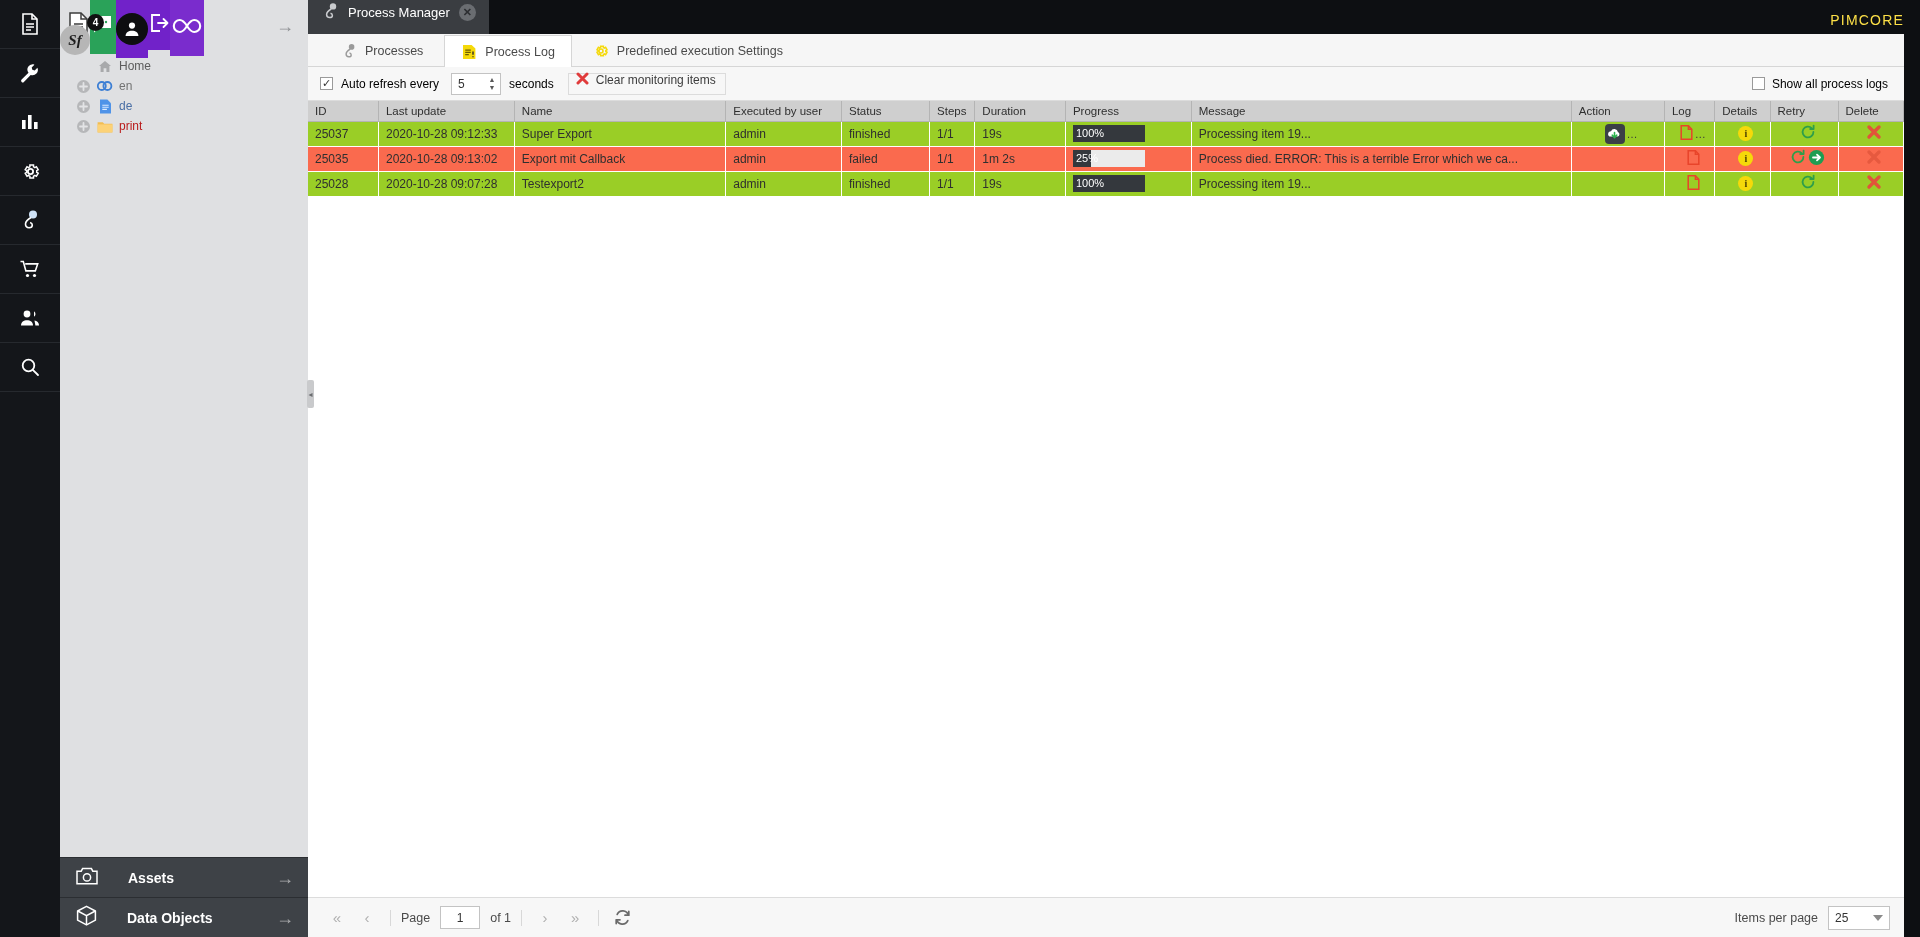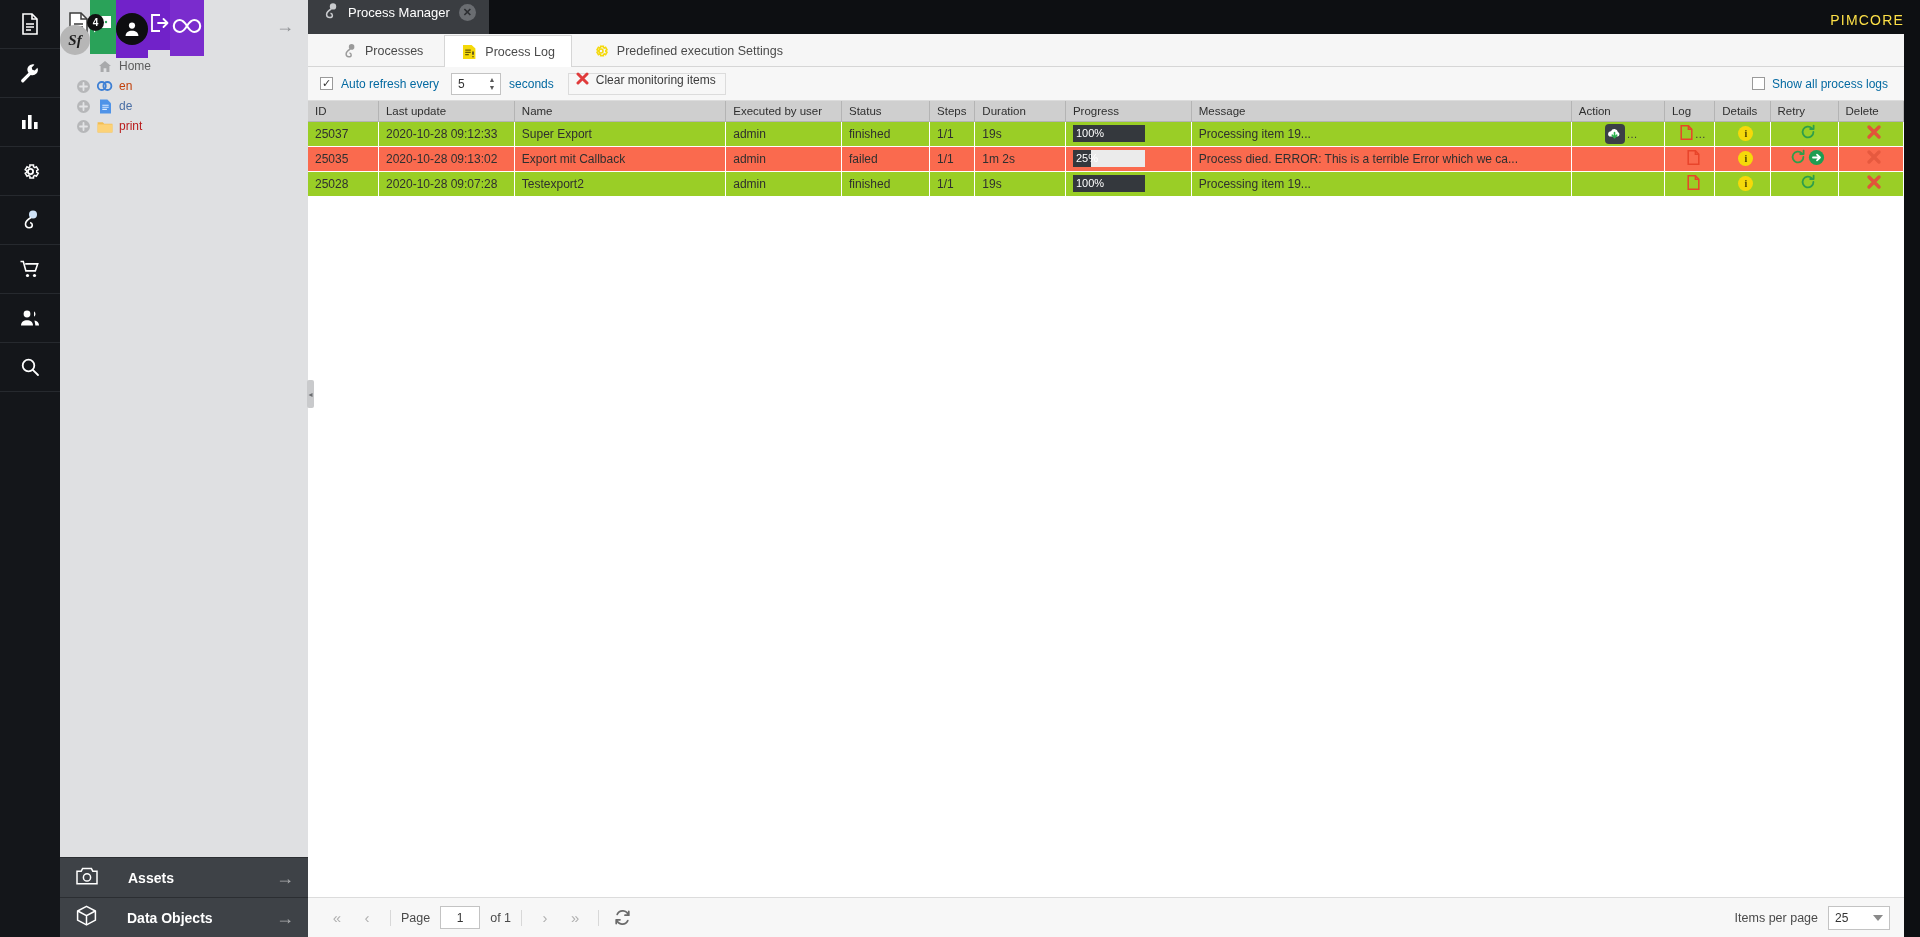--- a/index.html
+++ b/index.html
@@ -91,21 +91,21 @@
   .tree-body { flex: 1 1 auto; padding-top: 4px; }
   .tree-row {
     height: 20px; display: flex; align-items: center;
     font-size: 12px; padding-left: 16px; gap: 6px;
     cursor: pointer;
   }
   .tree-row .expander { width: 15px; height: 15px; flex: 0 0 15px; }
   .tree-row .expander.blank { visibility: hidden; }
   .tree-row .ticon { width: 16px; height: 16px; flex:0 0 16px; display:flex; align-items:center; justify-content:center;}
   .tree-row .tlabel { color: #5c5c5c; }
-  .tree-row.link .tlabel { color: #c2410c; }
+  .tree-row.link .tlabel { color: #737373; }
   .tree-row.doc .tlabel { color: #4a6fa5; }
   .tree-row.folder .tlabel { color: #b91c1c; }
 
   .tree-foot { }
   .foot-btn {
     height: 40px; background: #3e4247;
     display: flex; align-items: center; gap: 30px;
     padding: 0 14px 0 16px;
     border-top: 1px solid #2b2e32;
     cursor: pointer;
@@ -200,21 +200,21 @@
     gap: 8px;
     position: relative;
   }
   .cbox {
     width: 13px; height: 13px;
     border: 1px solid #9a9a9a; background: #fff;
     display: flex; align-items: center; justify-content: center;
     color: #333; font-size: 11px; line-height: 1;
     cursor: pointer;
   }
-  .tb-label { font-size: 12px; color: #0369a1; }
+  .tb-label { font-size: 12px; color: #000000; }
   .spinner-wrap {
     display: flex; align-items: center;
     width: 50px; height: 22px;
     border: 1px solid #c3c3c3; background: #fff;
     margin-left: 4px;
   }
   .spinner-wrap input {
     width: 33px; height: 20px; border: 0; outline: none;
     font-size: 12px; color: #333; padding-left: 6px;
     font-family: "Liberation Sans", sans-serif;

